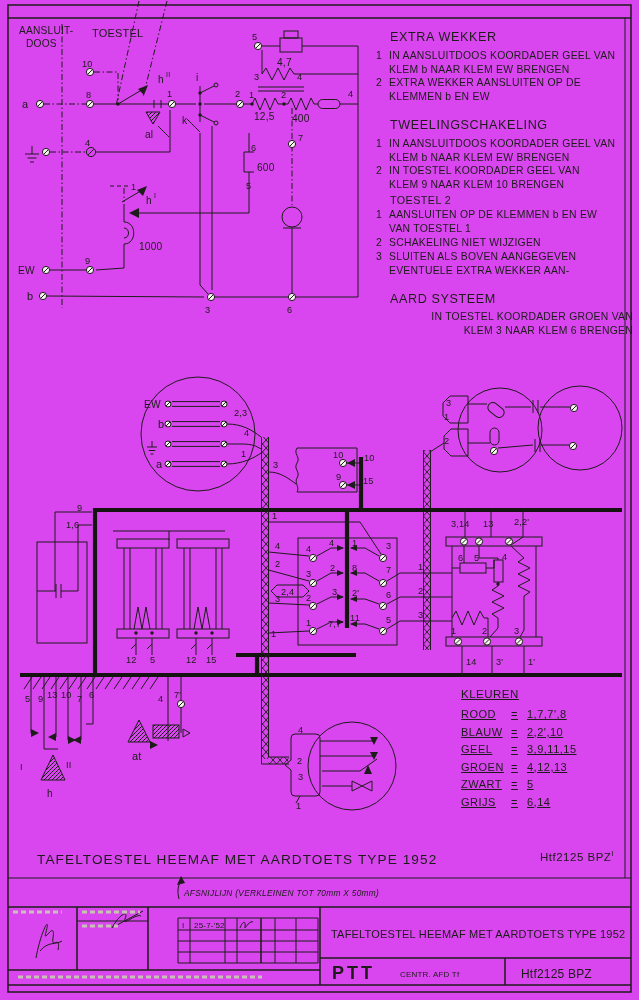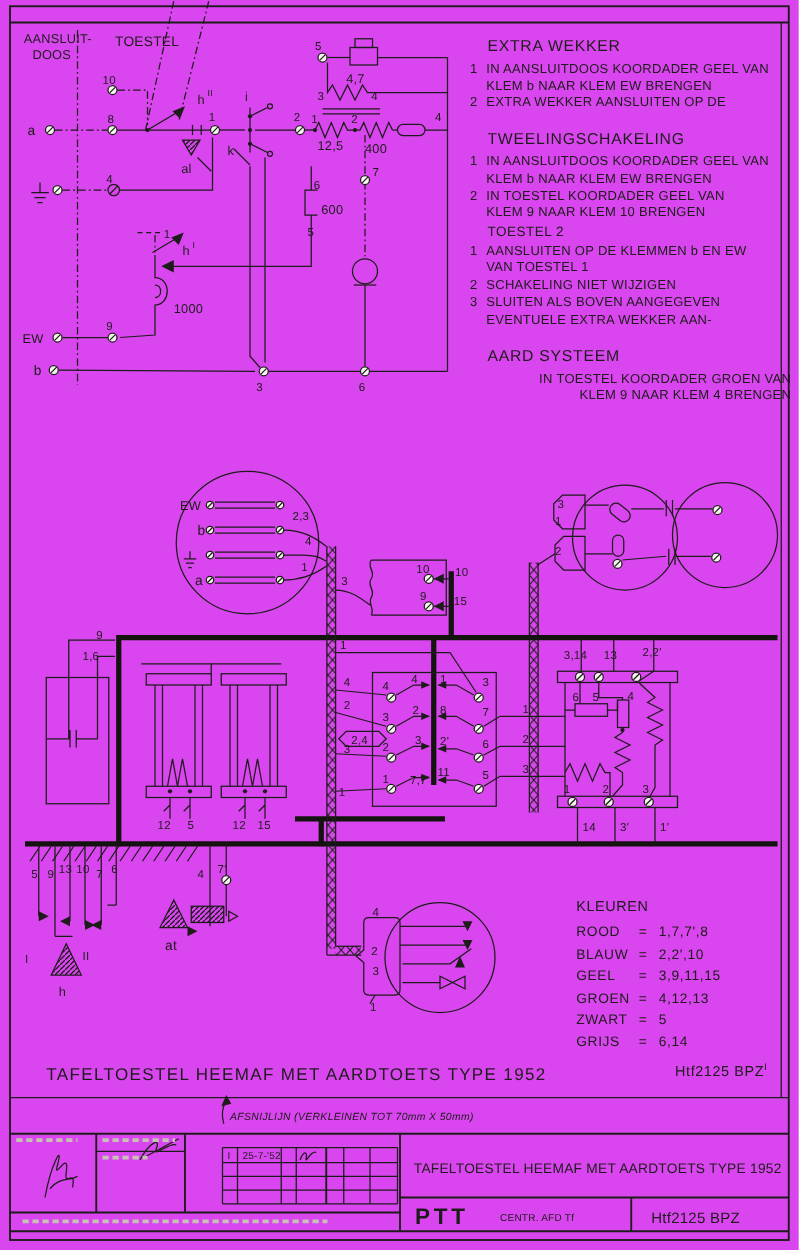--- a/index.html
+++ b/index.html
@@ -22,21 +22,21 @@
                 line-height:1.33;letter-spacing:.25px;}
   .ih{font-size:12.6px;letter-spacing:.6px;margin:0 0 3px 14px;}
   .ih.sp{margin-top:13px;}
   .sub{margin:1px 0 1px 14px;font-size:10.8px;letter-spacing:.4px;}
   .item{display:flex;}
   .inum{width:13px;flex:none;}
   .itxt{flex:1;}
   .itxt .l{display:block;}
   .plain{margin-left:14px;text-align:right;}
   
-  .kleuren{position:absolute;left:461px;top:720px;font-size:11px;letter-spacing:.5px;}
+  .kleuren{position:absolute;left:461px;top:688px;font-size:11px;letter-spacing:.5px;text-decoration:underline;}
   .kh{font-size:11.5px;margin-bottom:8px;}
   .krow{display:flex;margin-bottom:5.5px;}
   .kname{width:50px;}
   .keq{width:16px;}
   
   .main-title{position:absolute;left:37px;top:852px;font-size:13.6px;letter-spacing:1.1px;}
   .doc-num{position:absolute;left:540px;top:849px;font-size:11.5px;letter-spacing:.5px;}
   .doc-num sup{font-size:7.5px;}
   .cut-note{position:absolute;left:184px;top:888px;font-size:8.3px;font-style:italic;letter-spacing:.3px;}
 </style>
@@ -508,20 +508,21 @@
     <span class="inum">1</span>
     <span class="itxt">
           <span class="l">IN AANSLUITDOOS KOORDADER GEEL VAN</span>
           <span class="l">KLEM b NAAR KLEM EW BRENGEN</span>
         </span>
   </div>
   <div class="item">
     <span class="inum">2</span>
     <span class="itxt">
           <span class="l">EXTRA WEKKER AANSLUITEN OP DE</span>
+          <span class="l">KLEMMEN b EN EW</span>
         </span>
   </div>
 
   <div class="ih sp">TWEELINGSCHAKELING</div>
   <div class="item">
     <span class="inum">1</span>
     <span class="itxt">
           <span class="l">IN AANSLUITDOOS KOORDADER GEEL VAN</span>
           <span class="l">KLEM b NAAR KLEM EW BRENGEN</span>
         </span>
@@ -550,21 +551,21 @@
   <div class="item">
     <span class="inum">3</span>
     <span class="itxt">
           <span class="l">SLUITEN ALS BOVEN AANGEGEVEN</span>
           <span class="l">EVENTUELE EXTRA WEKKER AAN-</span>
         </span>
   </div>
 
   <div class="ih sp">AARD SYSTEEM</div>
   <div class="plain">IN TOESTEL KOORDADER GROEN VAN</div>
-  <div class="plain">KLEM 9 NAAR KLEM 4 BRENGEN</div>
+  <div class="plain">KLEM 3 NAAR KLEM 6 BRENGEN</div>
 </div>
 
 <div class="kleuren">
   <div class="kh">KLEUREN</div>
   <div class="krow">
         <span class="kname">ROOD</span>
         <span class="keq">=</span>
         <span class="kval">1,7,7',8</span>
       </div>
   <div class="krow">

